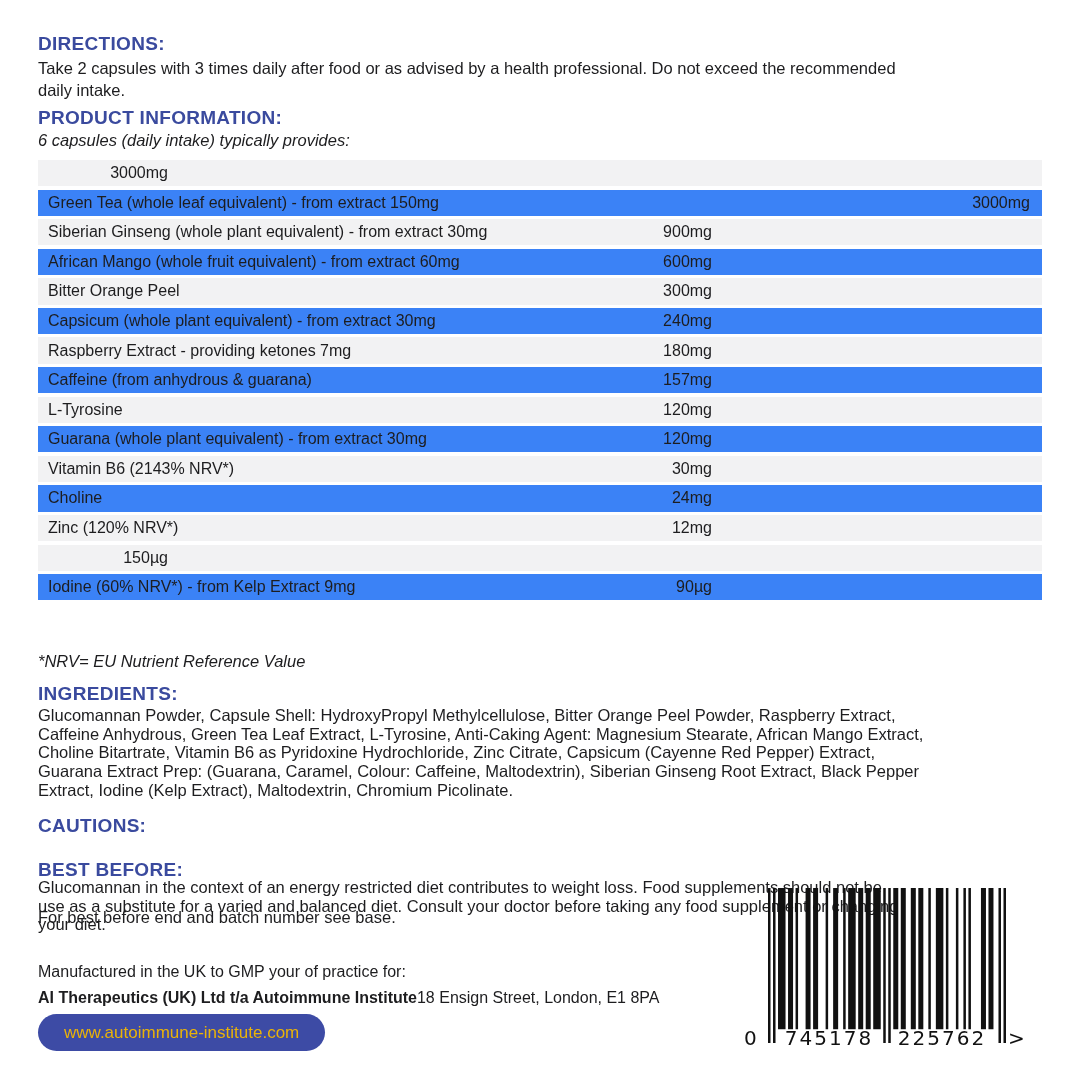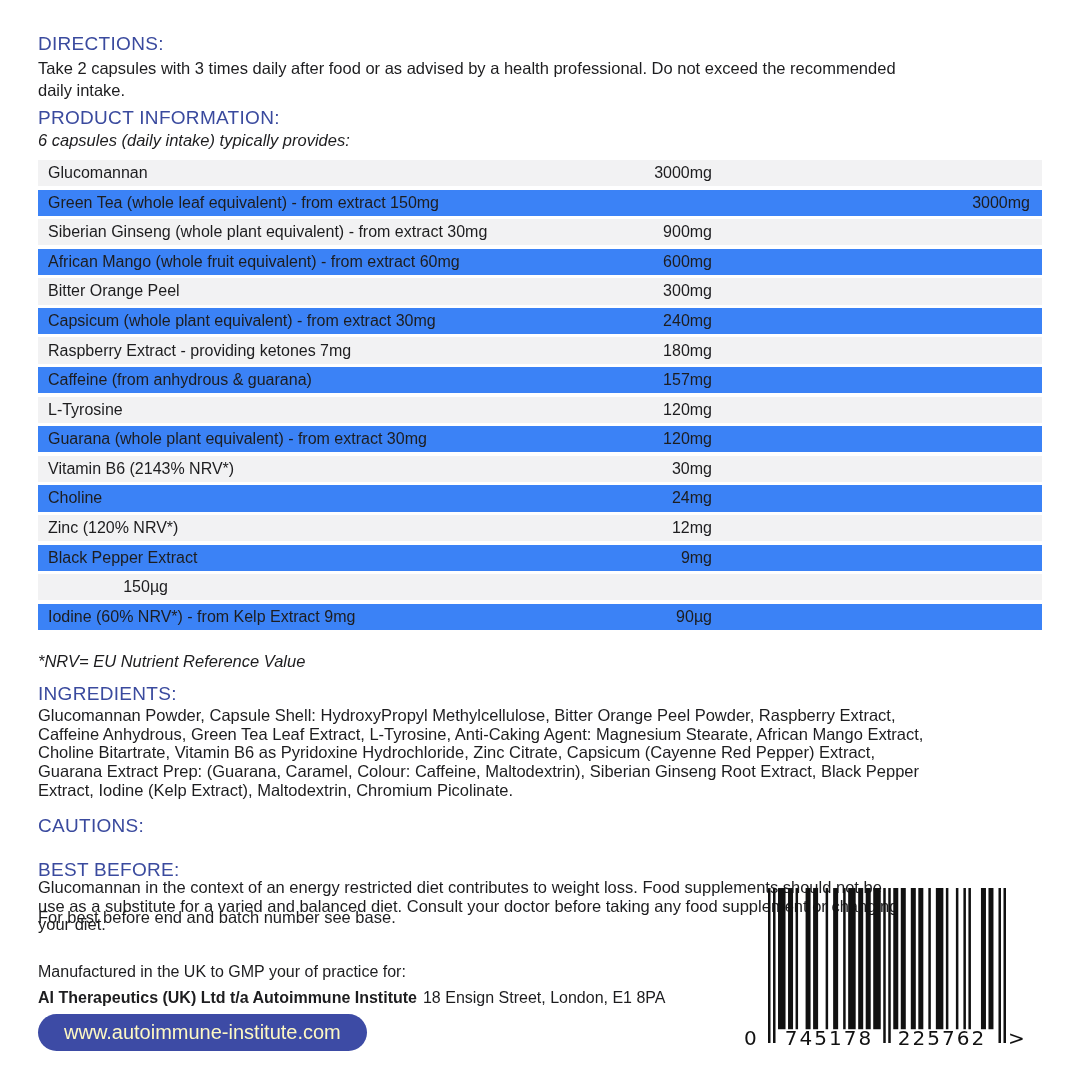--- a/index.html
+++ b/index.html
@@ -2,44 +2,44 @@
 <html><head>
 <meta charset="utf-8">
 <style>
   html,body{margin:0;padding:0;background:#fff;}
   .label{
     position:relative;width:1080px;height:1080px;background:#ffffff;overflow:hidden;
     font-family:"Liberation Sans",sans-serif;color:#1d1d1f;
   }
   .abs{position:absolute;}
   .heading{
-    font-size:19px;font-weight:400;color:#3a4a9e;letter-spacing:.3px;
+    font-size:19px;font-weight:700;color:#3a4a9e;letter-spacing:.3px;
   }
   .body-text{
     font-size:16.5px;line-height:22px;white-space:pre-line;color:#1d1d1f;
   }
   .italic{font-style:italic;}
   
   .ptable{left:38px;top:160px;width:1004px;}
   .trow{
     display:flex;align-items:center;height:26.2px;margin-bottom:3.4px;
     font-size:16px;
   }
   .trow.light{background:#f2f2f3;}
   .trow.lav{background:#3b82f6;}
   .tname{flex:1;padding-left:10px;}
   .tamount{width:130px;text-align:right;margin-right:330px;}
   .trow.full .tamount{margin-right:12px;}
   
   .bottom-line{font-size:16px;line-height:19px;}
   .bold{font-weight:bold;}
-  .addr{margin-left:6px;font-weight:normal;}
+  .addr{font-weight:normal;}
   .web-btn{
     left:38px;top:1014px;height:37px;padding:0 26px;border-radius:19px;
-    background:#3d4ba5;color:#fef9c3;font-size:20px;display:flex;align-items:center;
+    background:#3d4ba5;color:#eab308;font-size:17px;display:flex;align-items:center;
     border:none;font-family:"Liberation Sans",sans-serif;cursor:pointer;
   }
   
   .barcode-digit{
     position:absolute;font-family:"DejaVu Sans",sans-serif;font-size:20px;color:#111;line-height:1;
   }
   .bc-center{text-align:center;}
 </style>
 </head>
 <body>
@@ -48,21 +48,20 @@
 
   <div class="abs heading" style="left:38px;top:33px;">DIRECTIONS:</div>
   <div class="abs body-text" style="left:38px;top:57px;width:1010px;">Take 2 capsules with 3 times daily after food or as advised by a health professional. Do not exceed the recommended
 daily intake.</div>
 
   <div class="abs heading" style="left:38px;top:107px;">PRODUCT INFORMATION:</div>
   <div class="abs body-text italic" style="left:38px;top:129px;width:1010px;">6 capsules (daily intake) typically provides:</div>
 
   <div class="abs ptable">
       <div class="trow light">
-        <span class="tname">Glucomannan</span>
         <span class="tamount">3000mg</span>
       </div>
       <div class="trow lav full">
         <span class="tname">Green Tea (whole leaf equivalent) - from extract 150mg</span>
         <span class="tamount">3000mg</span>
       </div>
       <div class="trow light">
         <span class="tname">Siberian Ginseng (whole plant equivalent) - from extract 30mg</span>
         <span class="tamount">900mg</span>
       </div>
@@ -98,24 +97,20 @@
         <span class="tname">Vitamin B6 (2143% NRV*)</span>
         <span class="tamount">30mg</span>
       </div>
       <div class="trow lav">
         <span class="tname">Choline</span>
         <span class="tamount">24mg</span>
       </div>
       <div class="trow light">
         <span class="tname">Zinc (120% NRV*)</span>
         <span class="tamount">12mg</span>
-      </div>
-      <div class="trow lav">
-        <span class="tname">Black Pepper Extract</span>
-        <span class="tamount">9mg</span>
       </div>
       <div class="trow light">
         <span class="tamount">150µg</span>
       </div>
       <div class="trow lav">
         <span class="tname">Iodine (60% NRV*) - from Kelp Extract 9mg</span>
         <span class="tamount">90µg</span>
       </div>
     </div>
 

